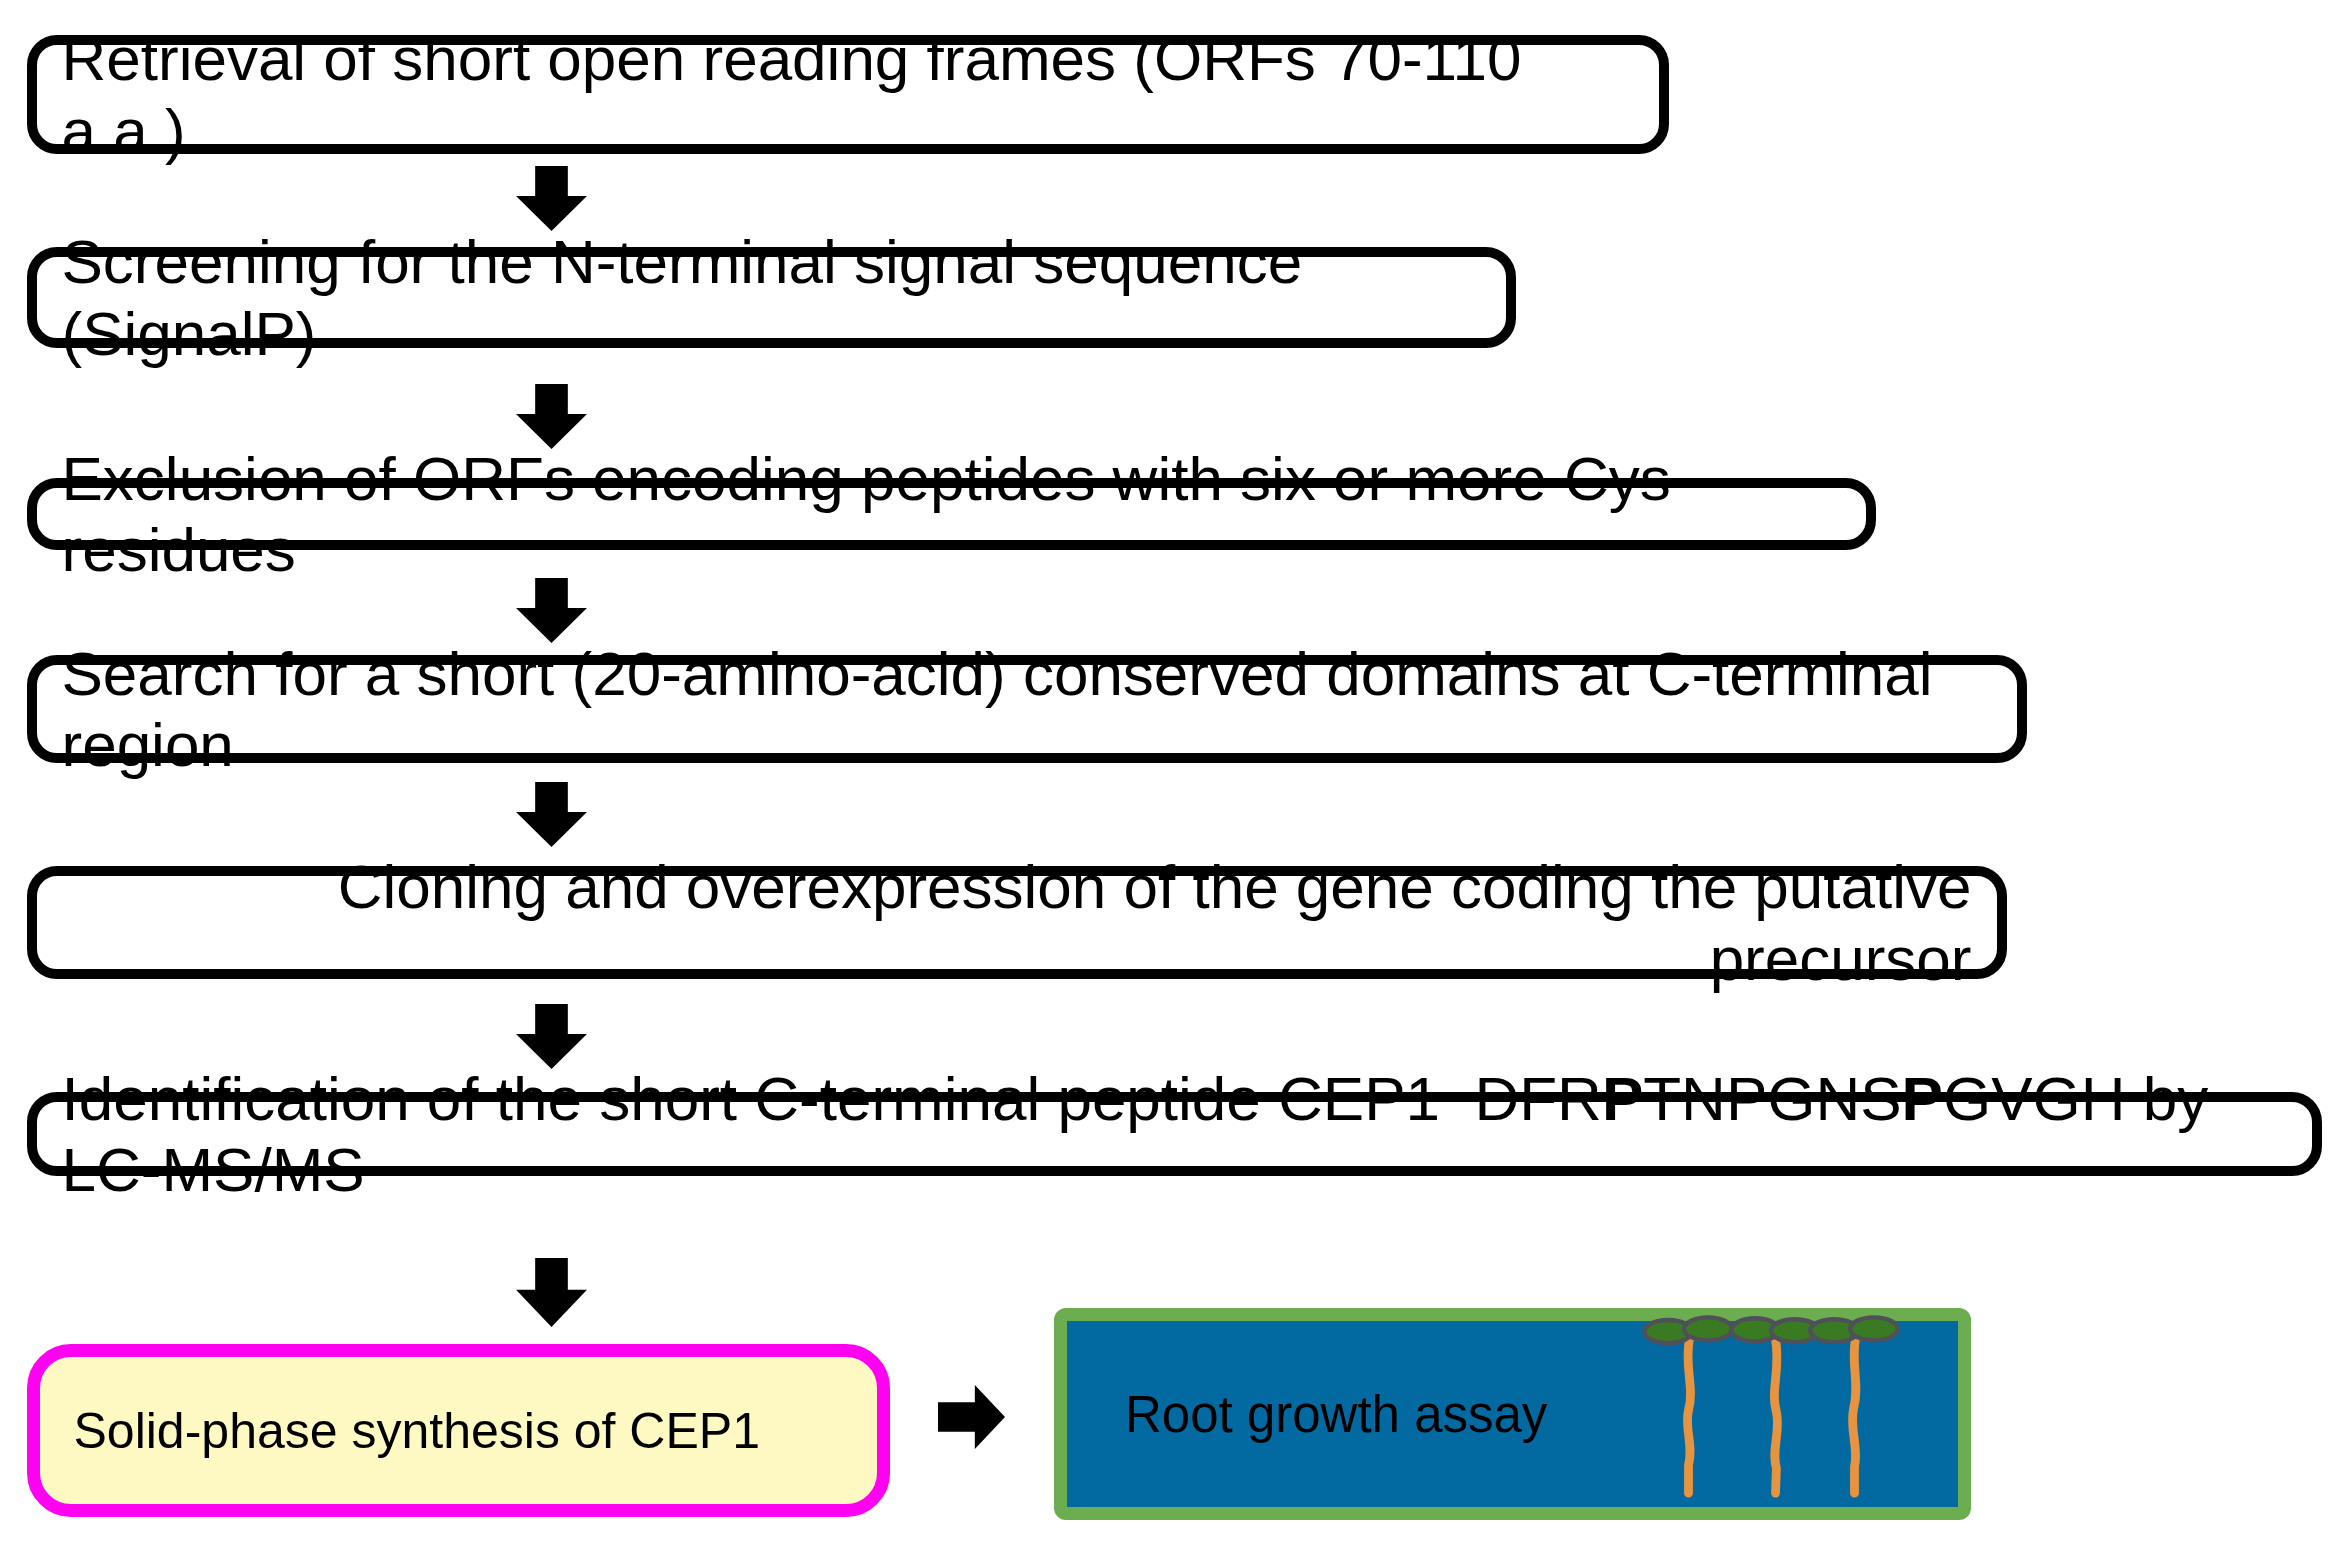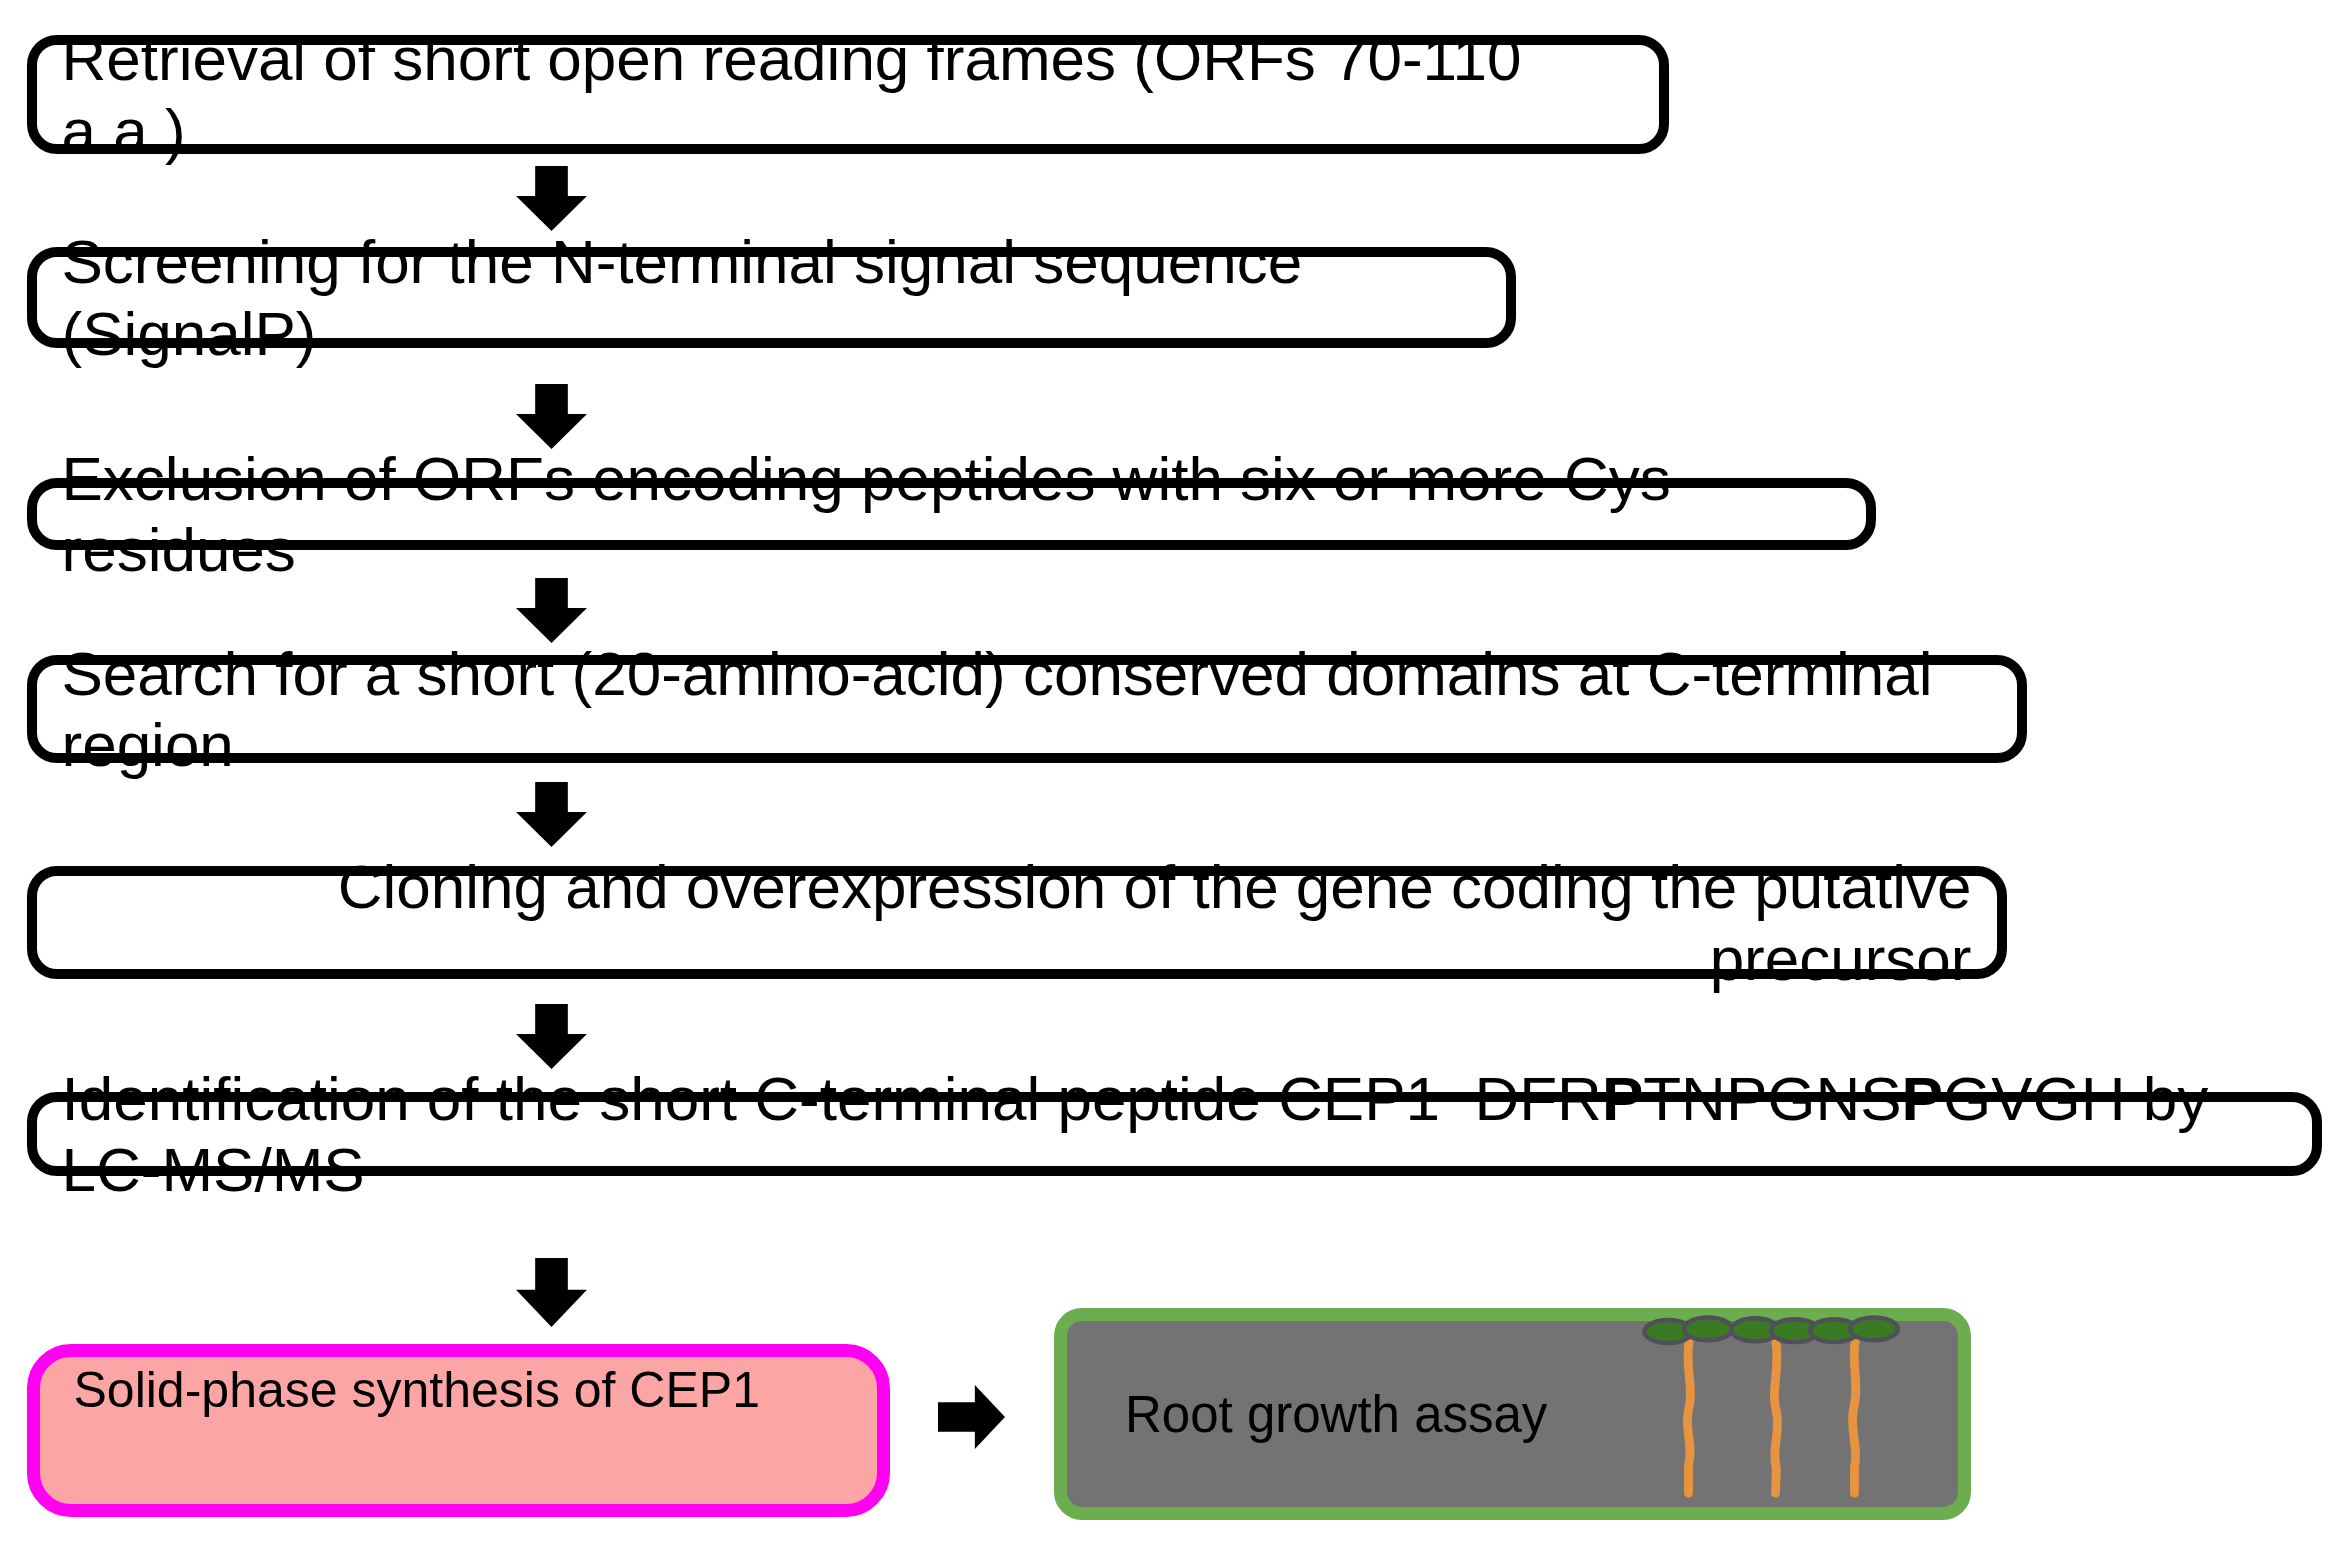--- a/index.html
+++ b/index.html
@@ -34,34 +34,34 @@
   .arrow-right {
     position: absolute;
     background: var(--box_border, #000);
     clip-path: polygon(0% 27%, 55% 27%, 55% 0%, 100% 50%, 55% 100%, 55% 73%, 0% 73%);
   }
   .synthesis {
     position: absolute;
     box-sizing: border-box;
     border: 13.2px solid var(--synthesis_border, #f0f);
     border-radius: 44px;
-    background: #fca5a5;
+    background: #fef9c3;
     display: flex;
-    flex-direction: row;
-    justify-content: flex-start;
+    flex-direction: column;
+    justify-content: center;
     padding-left: 34px;
     font-size: 50px;
     line-height: 1.32;
   }
   .assay {
     position: absolute;
     box-sizing: border-box;
     border: 13.2px solid var(--assay_border, #6cad50);
-    border-radius: 28px;
-    background: #737373;
+    border-radius: 12px;
+    background: #0369a1;
     display: flex;
     align-items: center;
     padding-left: 58px;
     font-size: 51px;
   }
   .seedling { position: absolute; }
   b { font-weight: bold; }
 </style>
 </head>
 <body>

